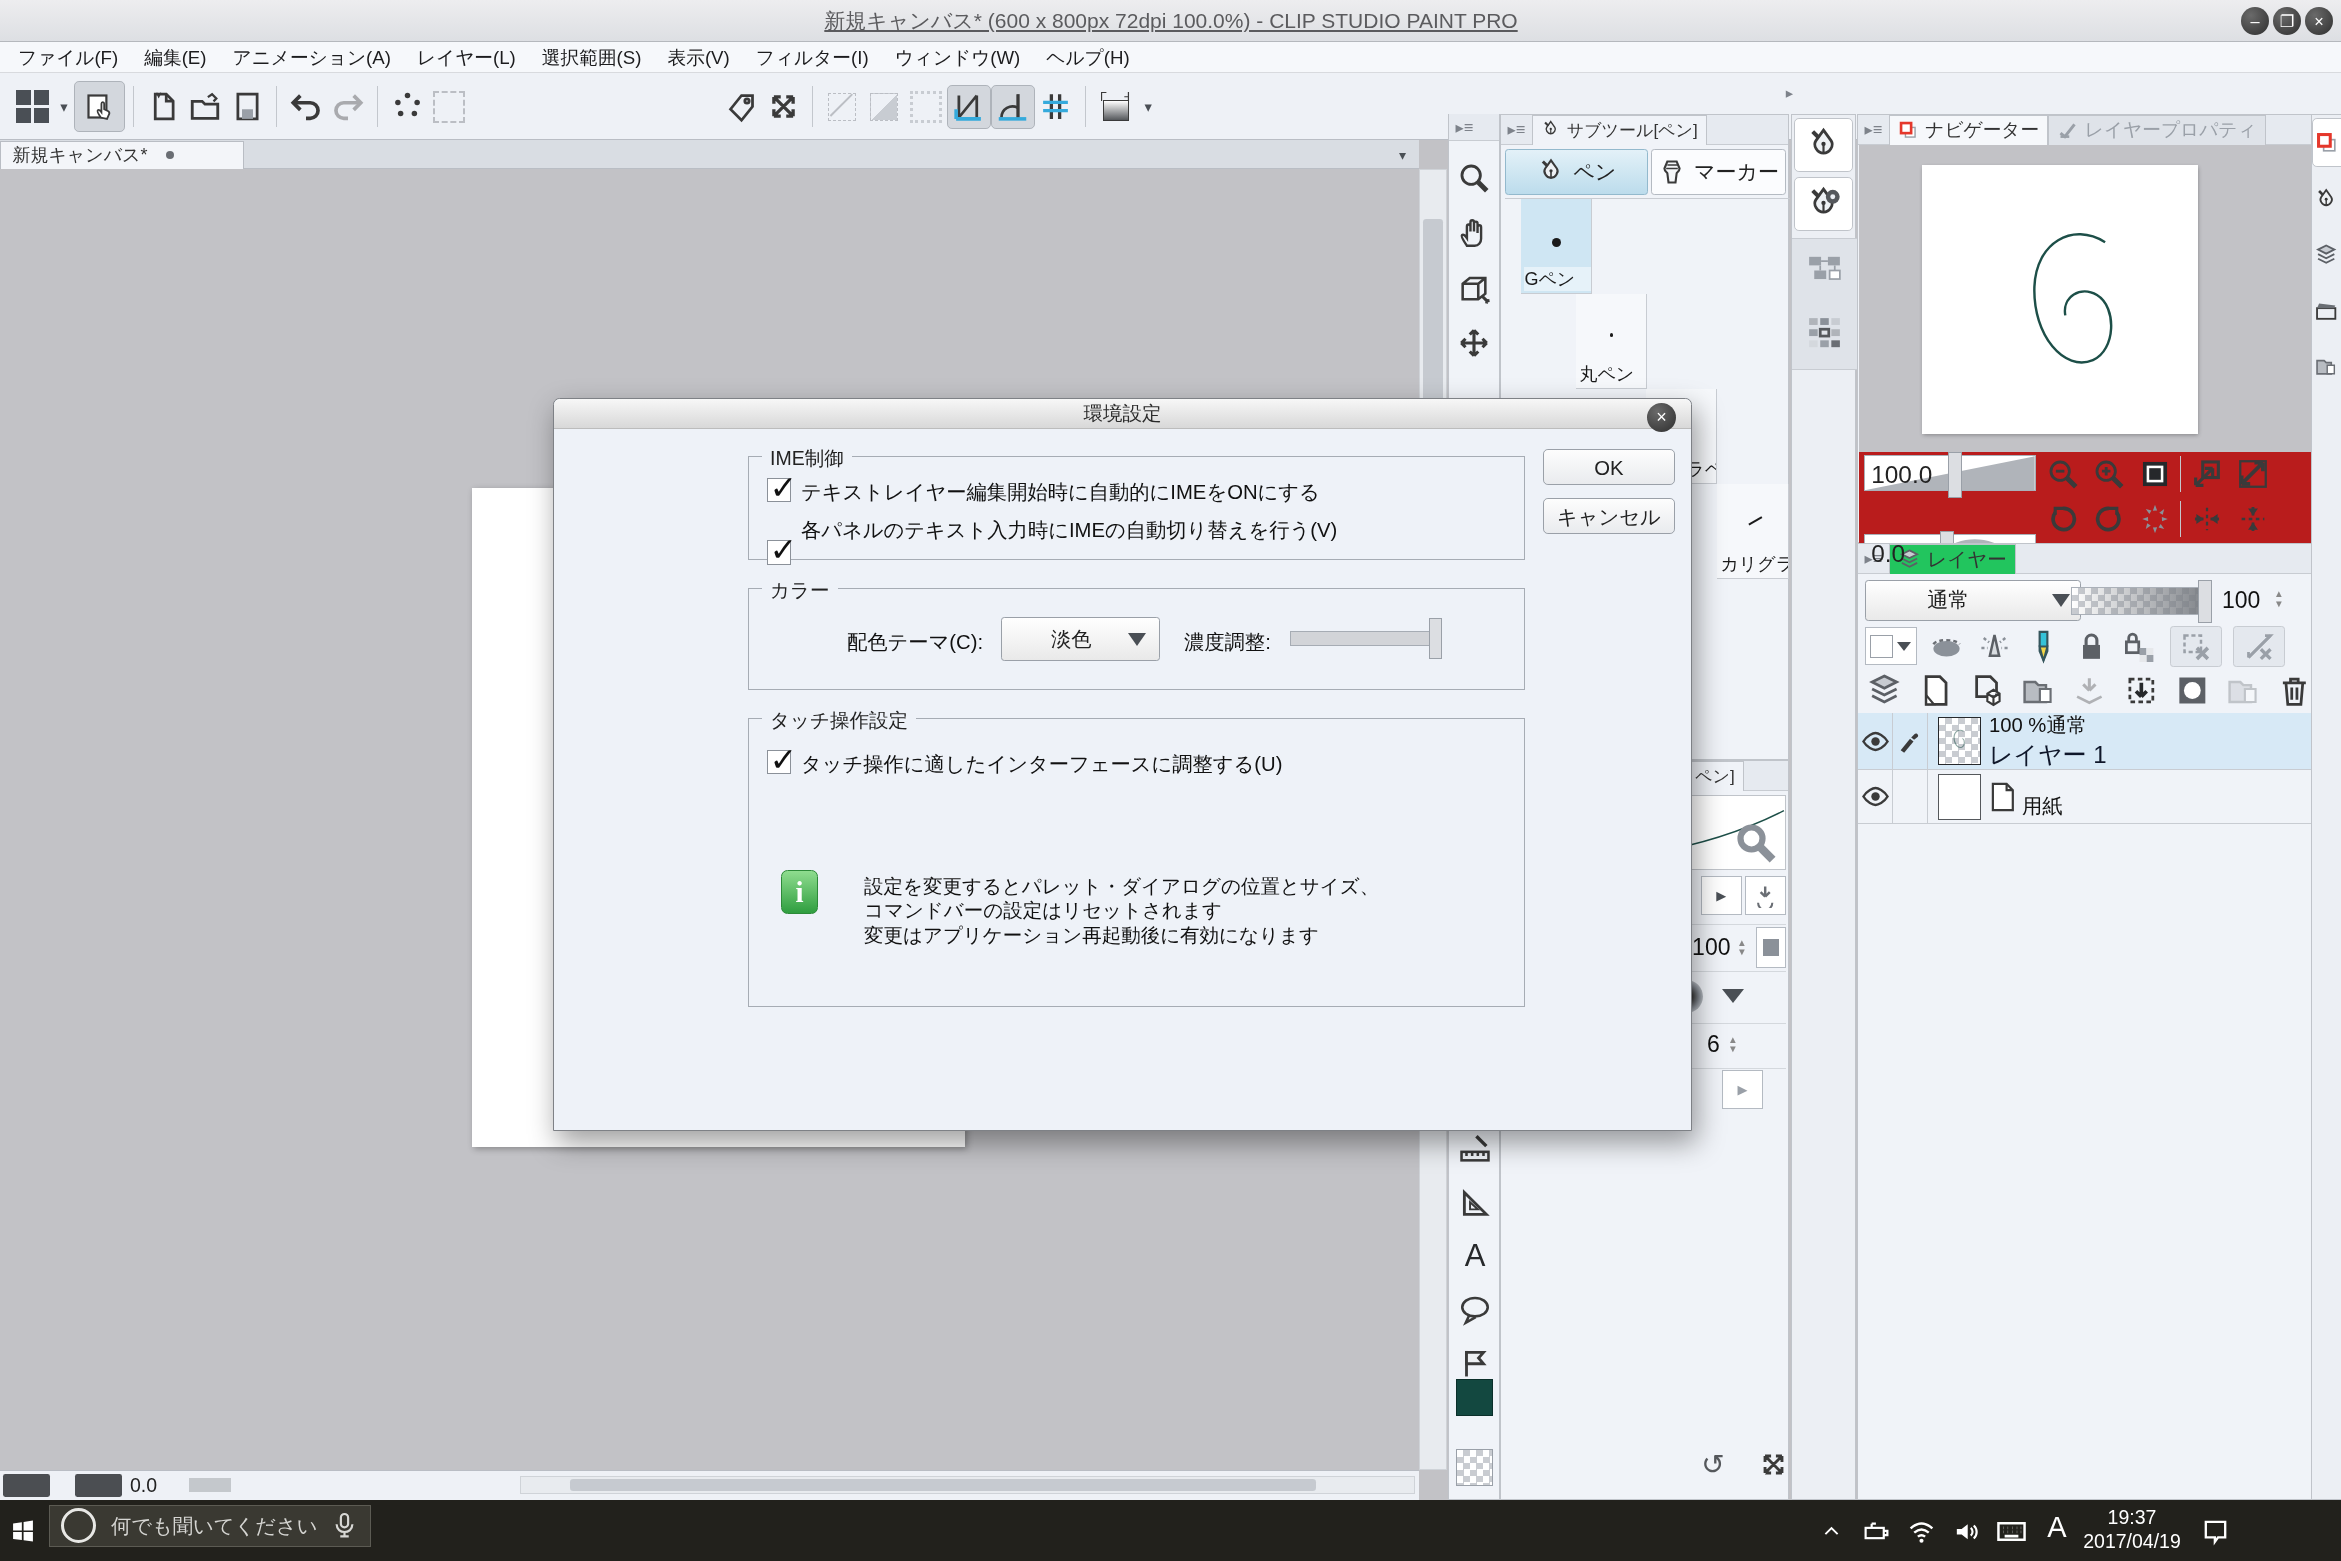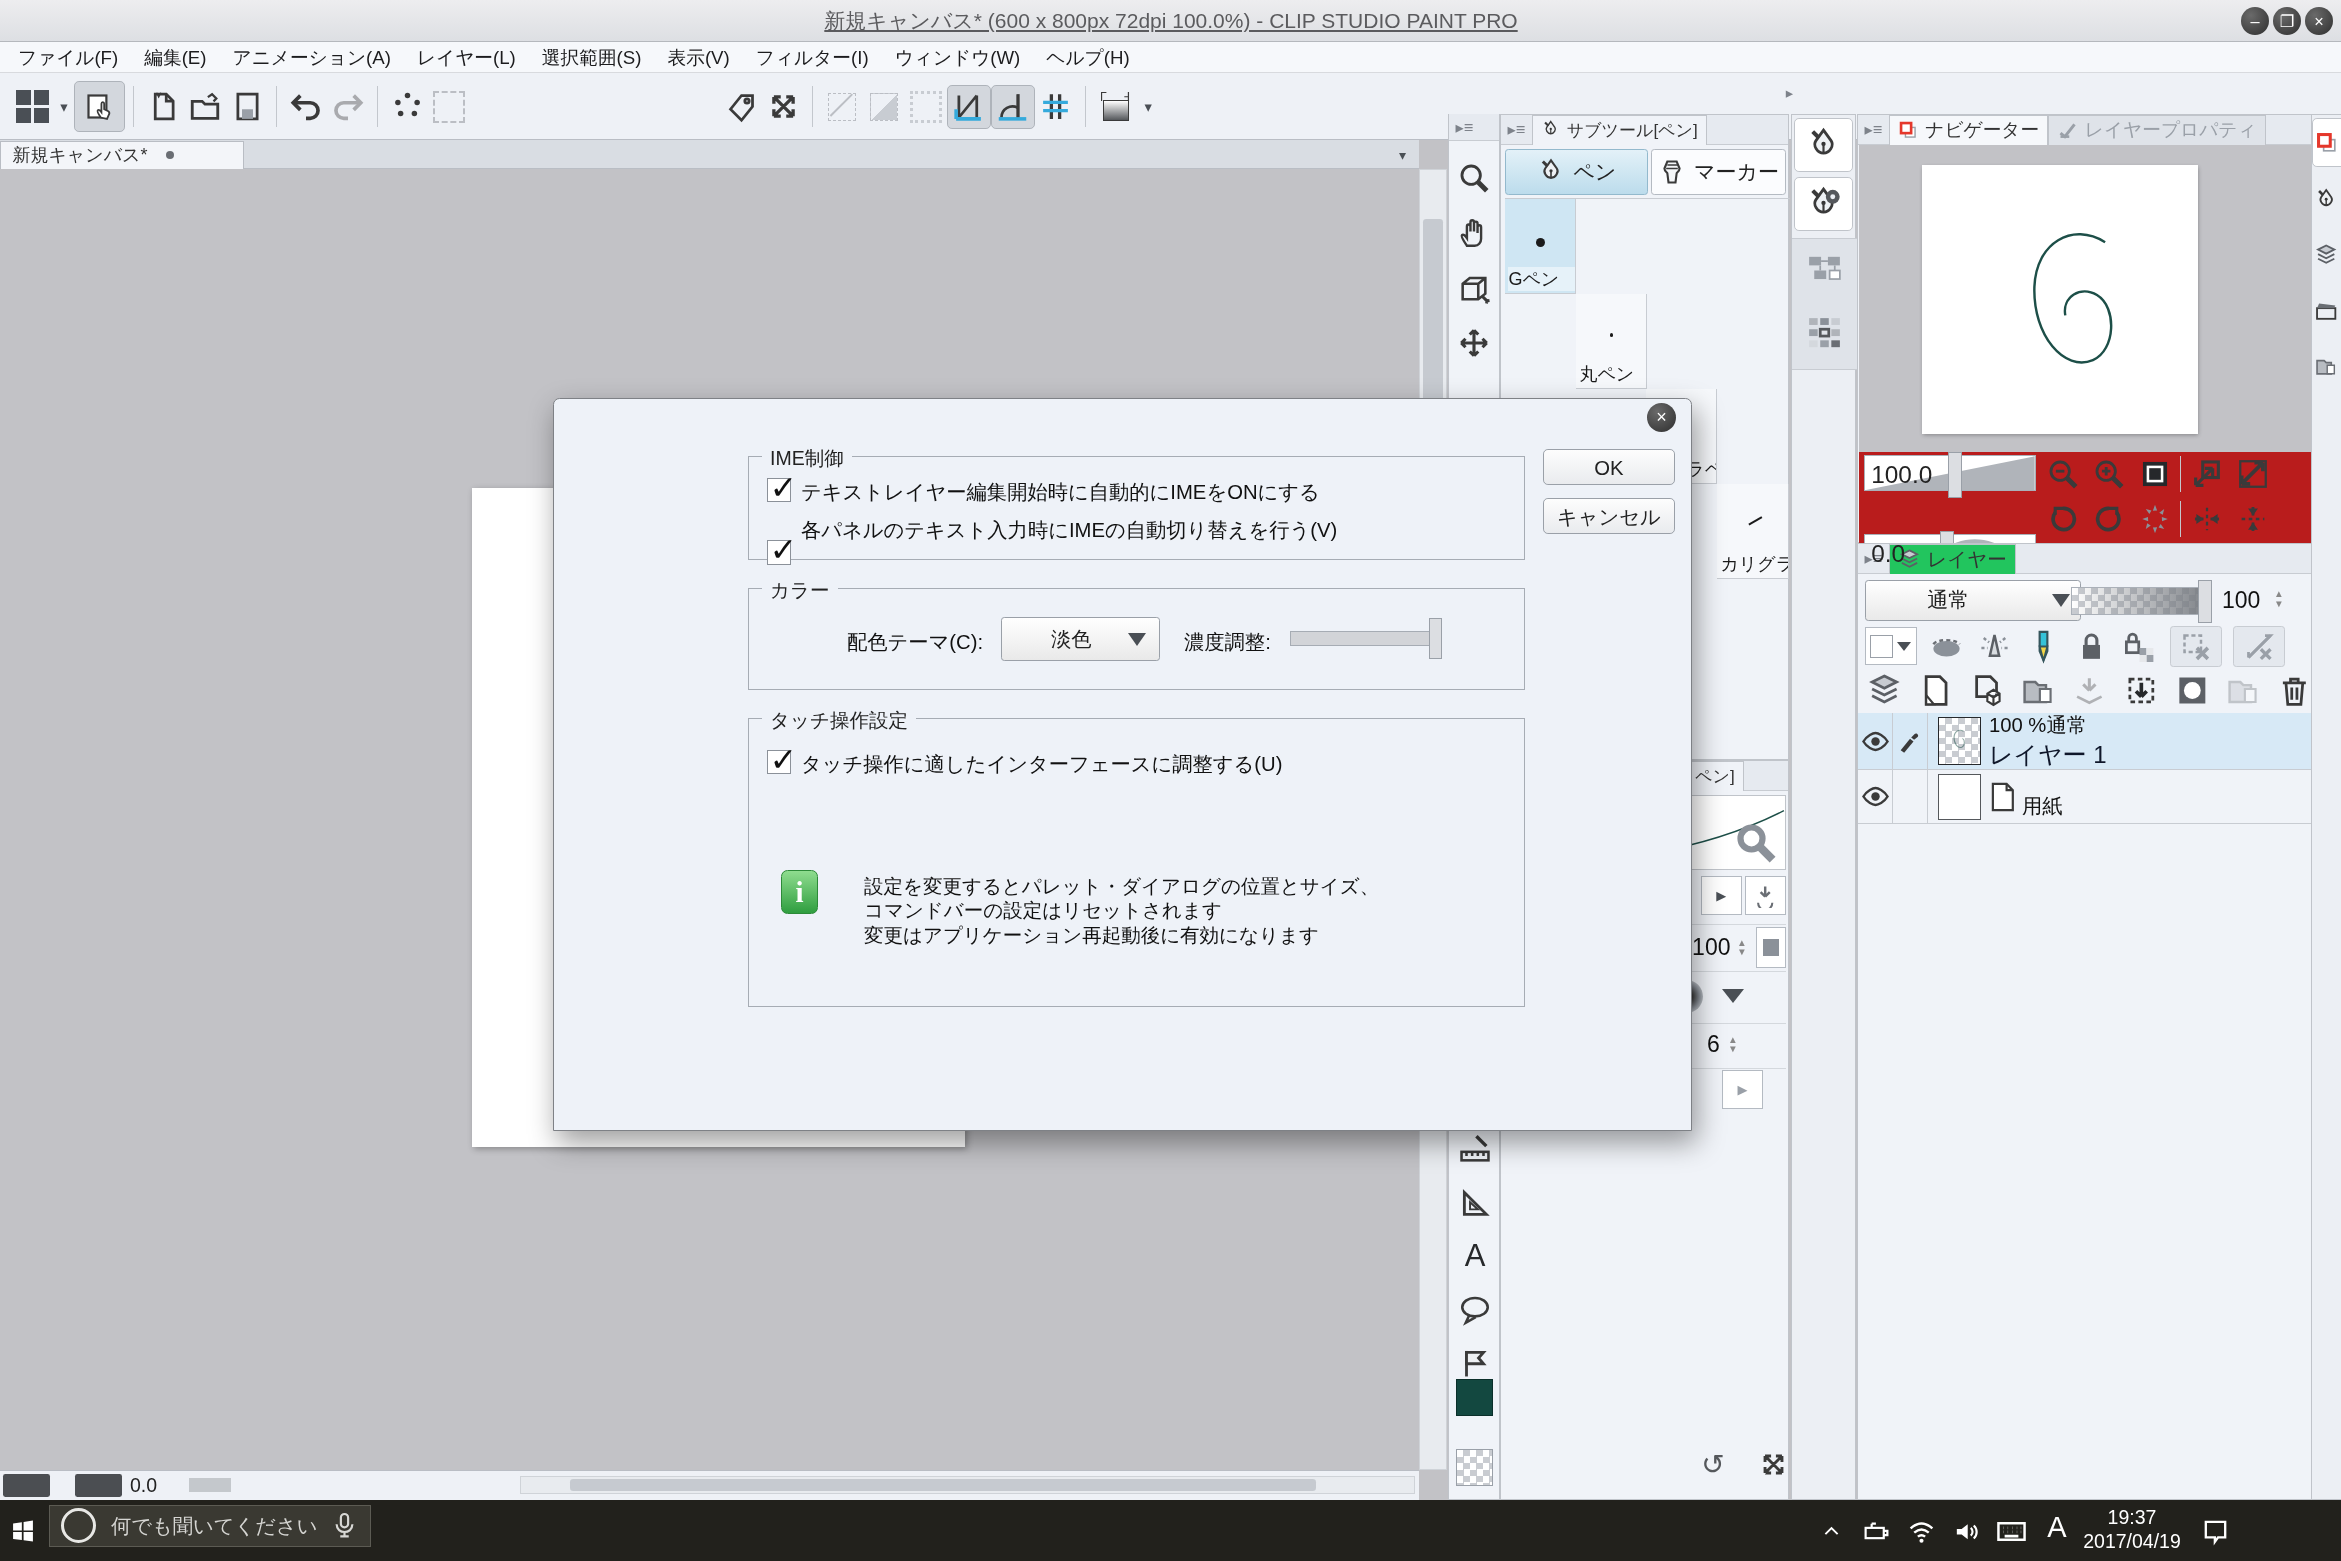--- a/index.html
+++ b/index.html
@@ -42,21 +42,21 @@
   .infoline{font-size:19.5px;color:#111;line-height:24.4px;}
   
   .panel{background:#f0f3f8;border:0.8px solid #c0c4ca;}
   .panelhdr{background:#e6eaf0;border-bottom:0.8px solid #c8ccd2;}
   .ptab{background:#f0f3f8;border:0.8px solid #c0c4ca;border-bottom:none;font-size:17px;color:#333;display:flex;align-items:center;padding:0 8.1px;gap:6.5px;}
   .hmenu{color:#7d828a;font-size:16.3px;padding:0 6.5px;}
   .subtab{border:0.8px solid #b4bac2;border-radius:3.3px;display:flex;align-items:center;justify-content:center;gap:8.1px;font-size:21px;}
   .subtab.on{background:linear-gradient(#e3f1f8,#bcdcec);border-color:#93b9cd;}
   .subtab.off{background:#fbfcfe;}
   .cell{border-right:0.8px solid #c8ccd2;border-bottom:0.8px solid #c8ccd2;background:#f6f8fb;position:relative;}
-  .cell.sel{background:#cfe6f3;}
+  .cell.sel{background:#cfe6f3;margin-left:16px;}
   .celllabel{position:absolute;bottom:1.6px;left:3.3px;right:0;font-size:18px;color:#1a1a1a;white-space:nowrap;overflow:hidden;}
   .dot{border-radius:50%;background:#1b1b1b;position:absolute;left:50%;top:42%;}
   .slider-box{background:#fff;border:0.8px solid #aab0b8;position:relative;overflow:visible;}
   .thumbv{position:absolute;background:#dcdee2;border:0.8px solid #9aa0a8;}
   .navlabel{position:absolute;left:6.5px;top:4.9px;font-size:24.4px;color:#222;z-index:2;}
   .spin{display:flex;flex-direction:column;gap:1.6px;font-size:9.8px;color:#888;line-height:8.1px;}
   .checker{background:conic-gradient(#c9ccd1 25%,#ffffff 0 50%,#c9ccd1 0 75%,#ffffff 0);background-size:13px 13px;}
   .layerrow{border-bottom:0.8px solid #c8ccd2;display:flex;align-items:center;}
   .eyebox{width:34px;height:100%;display:flex;align-items:center;justify-content:center;border-right:0.8px solid #c8ccd2;}
   
@@ -919,20 +919,23 @@
         </svg>
       </div>
     <div class="glyphbtn" style="width:28px;height:47px;margin:8.1px auto 0">
         <svg width="24.4" height="24.4" viewBox="0 0 24 24">
           <use href="#sym-folderpage"></use>
         </svg>
       </div>
   </div>
 
   <div class="abs dialog" style="left:553px;top:398px;width:1139px;height:733px">
+    <div class="dlg-title" style="height:29px">
+      <span>環境設定</span>
+    </div>
     <div class="abs winbtn" style="left:1093px;top:4.1px;width:29px;height:29px;line-height:29px;font-size:18px">×</div>
 
 
     <div class="abs groupbox" style="left:194px;top:189px;width:777px;height:102px">
       <span class="grouplabel">カラー</span>
       <span class="abs cblabel" style="left:98px;top:39px">配色テーマ(C):</span>
       <div class="abs dd flex" style="left:252px;top:28px;width:159px;height:44px;justify-content:space-between;padding:0 13px">
         <span style="font-size:20.3px;margin-left:36px">淡色</span>
         <div class="dd-arrow"></div>
       </div>

